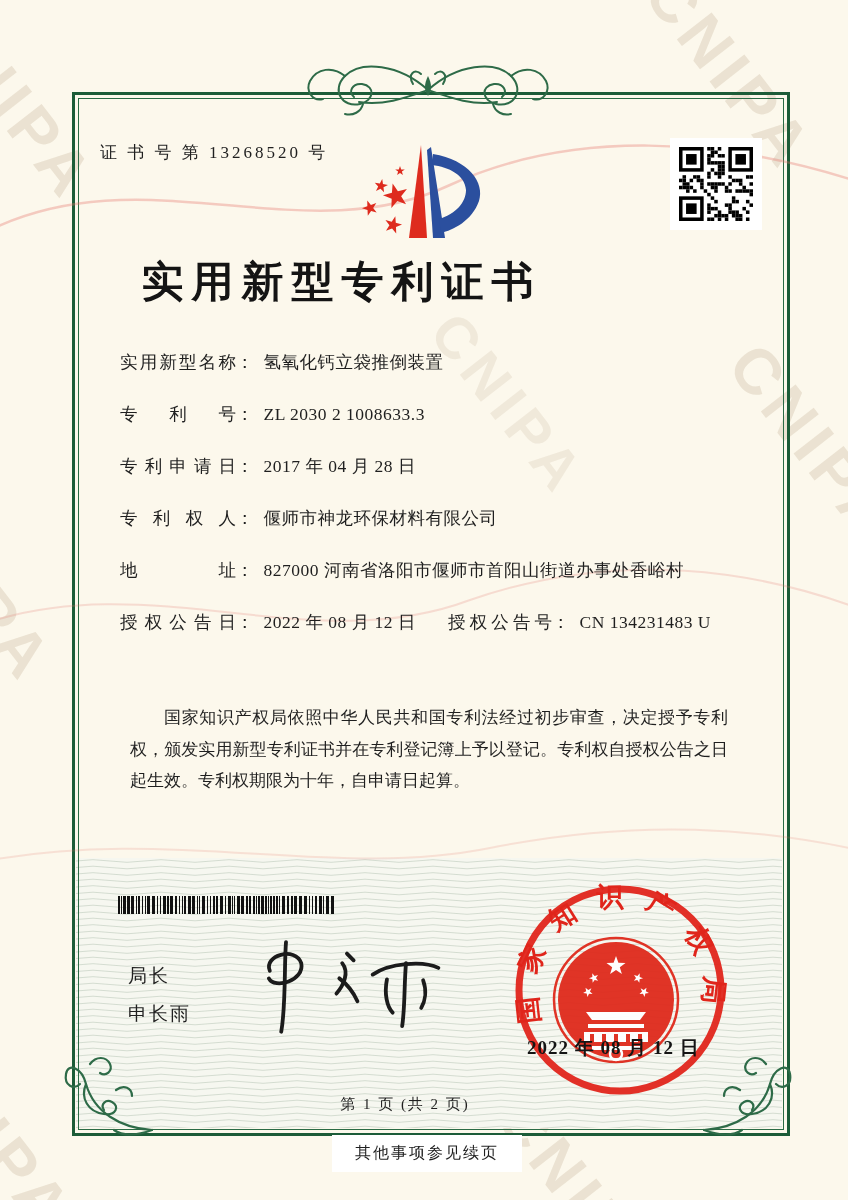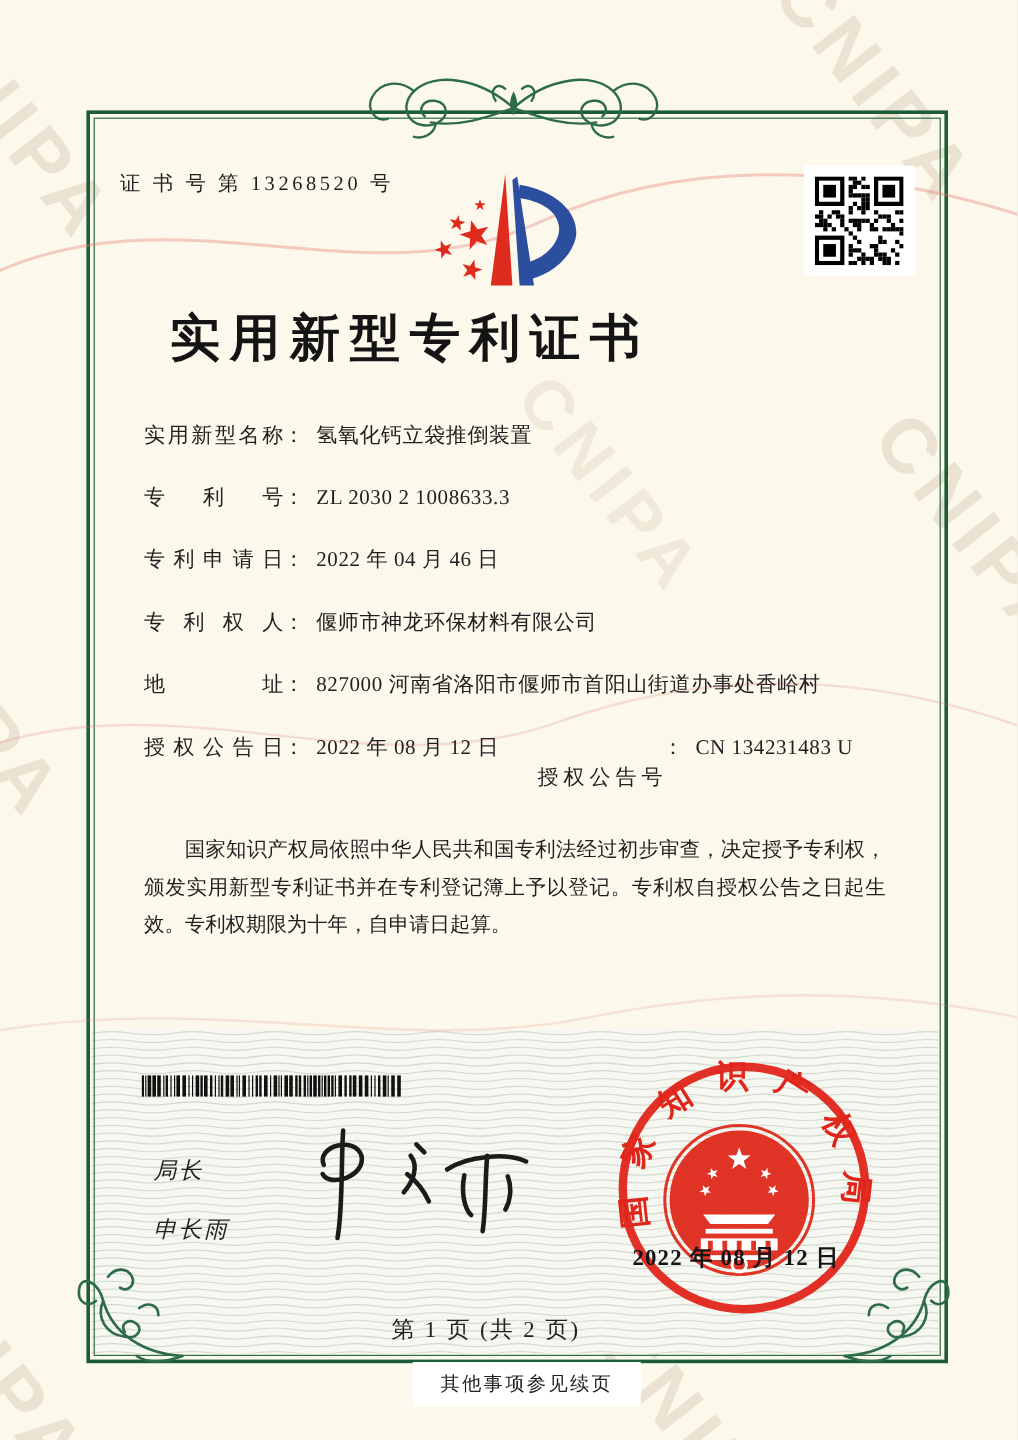--- a/index.html
+++ b/index.html
@@ -18,35 +18,35 @@
   .qrbox{position:absolute;left:670px;top:138px;width:92px;height:92px;background:#ffffff;z-index:5;
          display:flex;align-items:center;justify-content:center;}
   .title{position:absolute;left:0;top:254px;width:683px;text-align:center;font-size:42px;
          font-weight:bold;letter-spacing:8px;color:#141414;z-index:5;}
   .fields{position:absolute;left:120px;top:350px;width:620px;z-index:5;font-size:17.5px;}
   .frow{position:relative;height:24px;margin-bottom:28px;white-space:nowrap;}
   .flabel{display:inline-block;width:116px;text-align:justify;text-align-last:justify;vertical-align:top;}
   .fcolon{display:inline-block;margin-right:10px;}
   .fval{letter-spacing:0.5px;}
   .fpair2{position:absolute;left:328px;top:0;}
-  .fpair2 .flabel{width:104px;margin-top:25px;}
+  .fpair2 .flabel{width:104px;}
   .paras{position:absolute;left:120px;top:692px;width:618px;font-size:17px;line-height:31.5px;
          text-align:justify;z-index:5;}
-  .paras p{margin:0;text-indent:2em;}
+  .paras p{margin:10px;text-indent:2em;}
   .barcode{position:absolute;left:118px;top:896px;z-index:5;}
   .director{position:absolute;left:128px;top:963px;z-index:5;
             font-family:"Liberation Sans","DejaVu Sans",sans-serif;font-size:19px;letter-spacing:2px;}
-  .director div{margin-bottom:23px;font-style:italic;}
+  .director div{margin-bottom:12px;}
   .signature{position:absolute;left:246px;top:934px;z-index:6;}
   .seal{position:absolute;left:510px;top:880px;z-index:6;}
   .sealdate{position:absolute;left:527px;top:1035px;z-index:7;font-size:19px;font-weight:bold;
             letter-spacing:1px;color:#141414;}
-  .pagenum{position:absolute;left:0;top:1095px;width:810px;text-align:center;font-size:19px;
+  .pagenum{position:absolute;left:0;top:1095px;width:810px;text-align:center;font-size:15px;
            letter-spacing:2px;z-index:5;}
-  .contnote{position:absolute;left:344px;top:1135px;width:150px;padding:8px 20px;background:#ffffff;
+  .contnote{position:absolute;left:332px;top:1135px;width:150px;padding:8px 20px;background:#ffffff;
             text-align:center;font-size:16px;letter-spacing:2px;z-index:5;}
   .redlines{position:absolute;left:0;top:0;z-index:4;pointer-events:none;}
 </style>
 </head>
 <body>
 
 <div class="page">
 
   <div class="wm" style="left:-30px;top:-12px;">CNIPA</div>
   <div class="wm" style="left:688px;top:-42px;">CNIPA</div>
@@ -286,21 +286,21 @@
   <div class="title">实用新型专利证书</div>
 
   <div class="fields">
     <div class="frow">
       <span class="flabel">实用新型名称</span><span class="fcolon">：</span><span class="fval">氢氧化钙立袋推倒装置</span>
     </div>
     <div class="frow">
       <span class="flabel">专利号</span><span class="fcolon">：</span><span class="fval">ZL 2030 2 1008633.3</span>
     </div>
     <div class="frow">
-      <span class="flabel">专利申请日</span><span class="fcolon">：</span><span class="fval">2022 年 04 月 46 日</span>
+      <span class="flabel">专利申请日</span><span class="fcolon">：</span><span class="fval">2017 年 04 月 28 日</span>
     </div>
     <div class="frow">
       <span class="flabel">专利权人</span><span class="fcolon">：</span><span class="fval">偃师市神龙环保材料有限公司</span>
     </div>
     <div class="frow">
       <span class="flabel">地址</span><span class="fcolon">：</span><span class="fval">827000 河南省洛阳市偃师市首阳山街道办事处香峪村</span>
     </div>
     <div class="frow">
       <span class="flabel">授权公告日</span><span class="fcolon">：</span><span class="fval">2022 年 08 月 12 日</span>
       <span class="fpair2">

